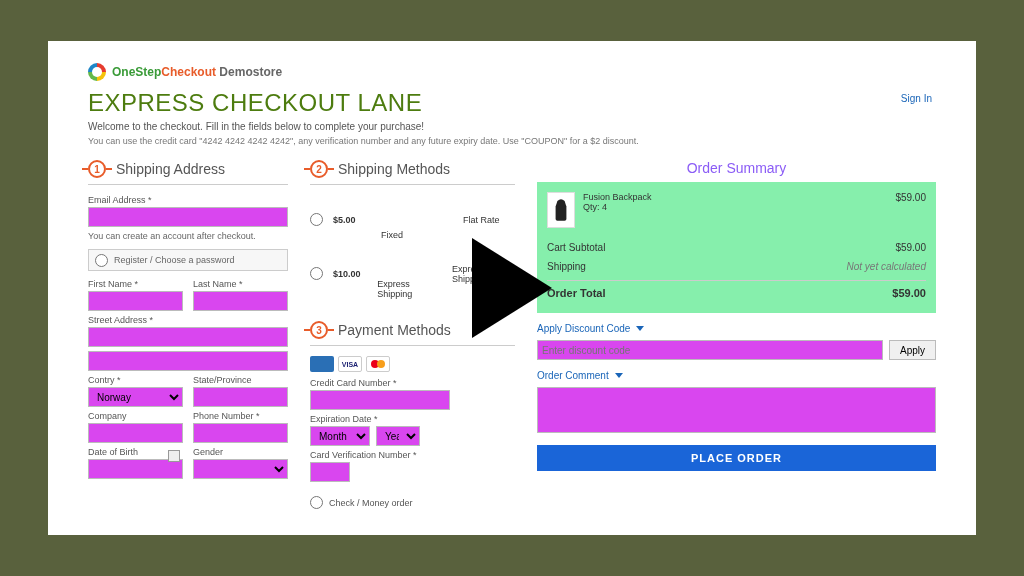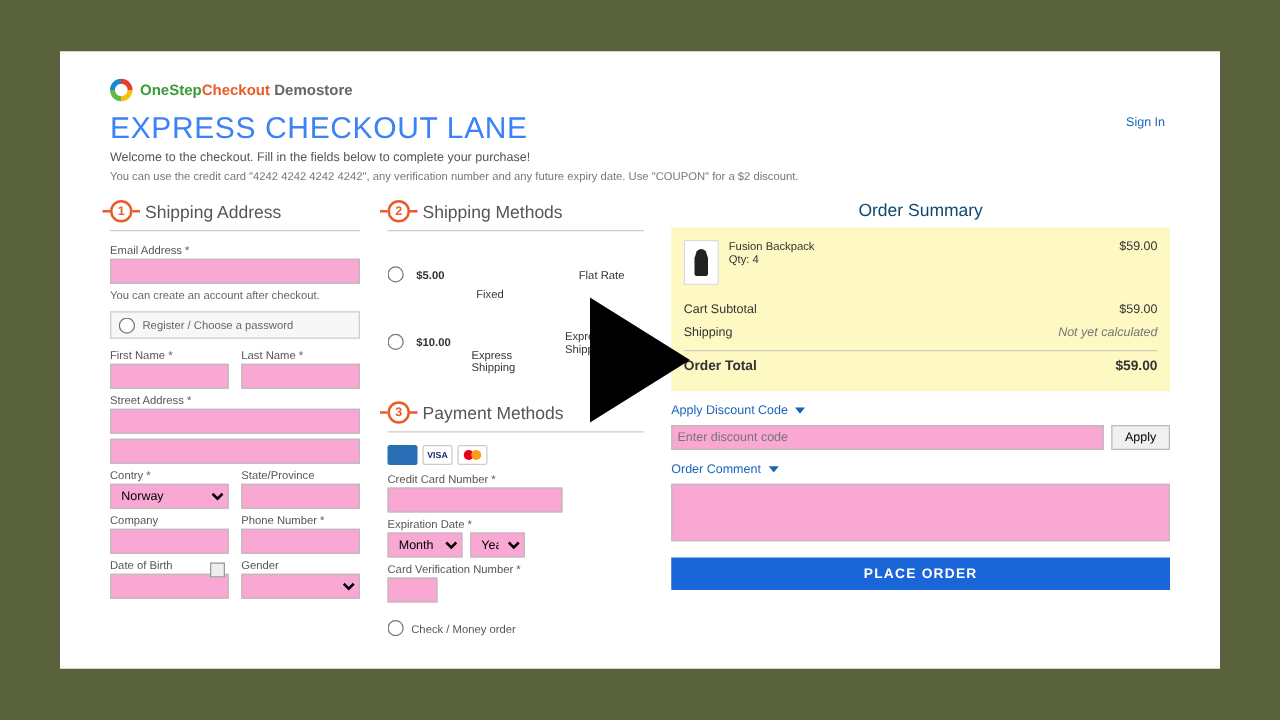--- a/index.html
+++ b/index.html
@@ -5,52 +5,52 @@
 * { box-sizing: border-box; margin: 0; padding: 0; }
 body { background: #59613d; font-family: Arial, Helvetica, sans-serif; display: flex; align-items: center; justify-content: center; width: 1024px; height: 576px; overflow: hidden; }
 .page { background: #fff; width: 928px; height: 494px; padding: 22px 40px; position: relative; font-size: 10px; color: #333; overflow: hidden; }
 .logo-row { display: flex; align-items: center; gap: 6px; margin-bottom: 8px; }
 .logo-icon { width: 18px; height: 18px; border-radius: 50%; background: conic-gradient(#e63b2e 0 90deg,#f5c20b 90deg 180deg,#63b84a 180deg 270deg,#1f86c7 270deg 360deg); position: relative; }
 .logo-icon::after { content:''; position:absolute; inset:4px; background:#fff; border-radius:50%; }
 .logo-text { font-size: 12px; font-weight: bold; }
 .logo-text .os { color:#3a9b38; }
 .logo-text .co { color:#e85c2a; }
 .logo-text .demo { color:#666; }
-h1 { font-size: 24px; font-weight: 300; color:#3b82f6; letter-spacing: .5px; margin-bottom: 4px; }
+h1 { font-size: 24px; font-weight: 300; color:#4d7c0f; letter-spacing: .5px; margin-bottom: 4px; }
 .welcome { font-size: 10px; color:#555; margin-bottom: 4px; }
 .hint { font-size: 9px; color:#777; margin-bottom: 14px; }
 .signin { position:absolute; top: 52px; right: 44px; font-size: 10px; color:#1a65b8; cursor:pointer; }
 .cols { display: flex; gap: 22px; }
 .col { flex:1; }
 .col.left { max-width: 200px; }
 .col.mid { max-width: 205px; }
 .col.right { flex: 1.2; }
 .section-head { display:flex; align-items:center; gap:10px; border-bottom:1px solid #ccc; padding-bottom:6px; margin-bottom:10px; }
 .numcircle { width:18px; height:18px; border-radius:50%; border:2px solid #e85c2a; color:#e85c2a; display:flex; align-items:center; justify-content:center; font-size:10px; font-weight:bold; position:relative; }
 .numcircle::before, .numcircle::after { content:''; position:absolute; width:6px; height:2px; background:#e85c2a; top:50%; margin-top:-1px; }
 .numcircle::before { left:-8px; }
 .numcircle::after { right:-8px; }
 .section-title { font-size:14px; color:#555; }
 .lbl { font-size:9px; color:#555; display:block; margin-bottom:2px; }
-input[type=text], select, textarea { width:100%; border:1px solid #bbb; height:20px; padding:2px 4px; font-size:10px; background:#f9a8d4; }
+input[type=text], select, textarea { width:100%; border:1px solid #bbb; height:20px; padding:2px 4px; font-size:10px; background:#d946ef; }
 select { appearance: menulist; }
 .row2 { display:flex; gap:10px;align-items:flex-end; }
 .row2 > div { flex:1; }
 .fgrp { margin-bottom:4px; }
 .register-box { border:1px solid #ccc; background:#f7f7f7; height:22px; display:flex; align-items:center; padding:0 6px; gap:6px; font-size:9px; color:#666; margin-bottom:8px; }
 .small-note { font-size:9px; color:#666; margin:4px 0 8px; }
 .ship-row { display:flex; align-items:center; gap:10px; font-size:9px; padding:4px 0; }
 .ship-row input[type=radio]{ margin:0; }
 .ship-price { width:38px; font-weight:bold; }
 .ship-name { width:72px;margin-top:31px; }
 .cards { display:flex; gap:4px; margin:6px 0; }
 .card { width:24px; height:16px; border-radius:2px; }
 .card.amex{background:#2a6fb5;} .card.visa{background:#fff;border:1px solid #ccc;display:flex;align-items:center;justify-content:center;font-size:7px;font-weight:bold;color:#1a1f71;} .card.mc{background:#fff;border:1px solid #ccc;position:relative;} .card.mc::before,.card.mc::after{content:'';position:absolute;width:8px;height:8px;border-radius:50%;top:3px;} .card.mc::before{background:#eb001b;left:4px;} .card.mc::after{background:#f79e1b;left:10px;}
-.order-title { font-size:14px; color:#0c4a6e; text-align:center; padding-bottom:6px; }
-.order-box { background:#fef9c3; padding:10px; font-size:10px; }
+.order-title { font-size:14px; color:#8b5cf6; text-align:center; padding-bottom:6px; }
+.order-box { background:#86efac; padding:10px; font-size:10px; }
 .item-row { display:flex; gap:8px; align-items:flex-start; margin-bottom:10px; }
 .item-img { width:28px; height:36px; background:#fff; border:1px solid #ddd; display:flex; align-items:center; justify-content:center; }
 .item-img svg { width:18px; height:26px; }
 .item-info { flex:1; font-size:9px; }
 .item-price { font-size:10px; }
 .tot-row { display:flex; justify-content:space-between; padding:4px 0; font-size:10px; }
 .tot-row.shipping span:last-child { font-style:italic; color:#777; }
 .tot-row.grand { font-weight:bold; border-top:1px solid #ccc; margin-top:4px; padding-top:6px; font-size:11px; }
 .disc-head { color:#1a65b8; font-size:10px; margin:10px 0 6px; display:flex; align-items:center; gap:6px; cursor:pointer; }
 .chev { display:inline-block; width:0;height:0;border-left:4px solid transparent;border-right:4px solid transparent;border-top:5px solid #1a65b8; }

